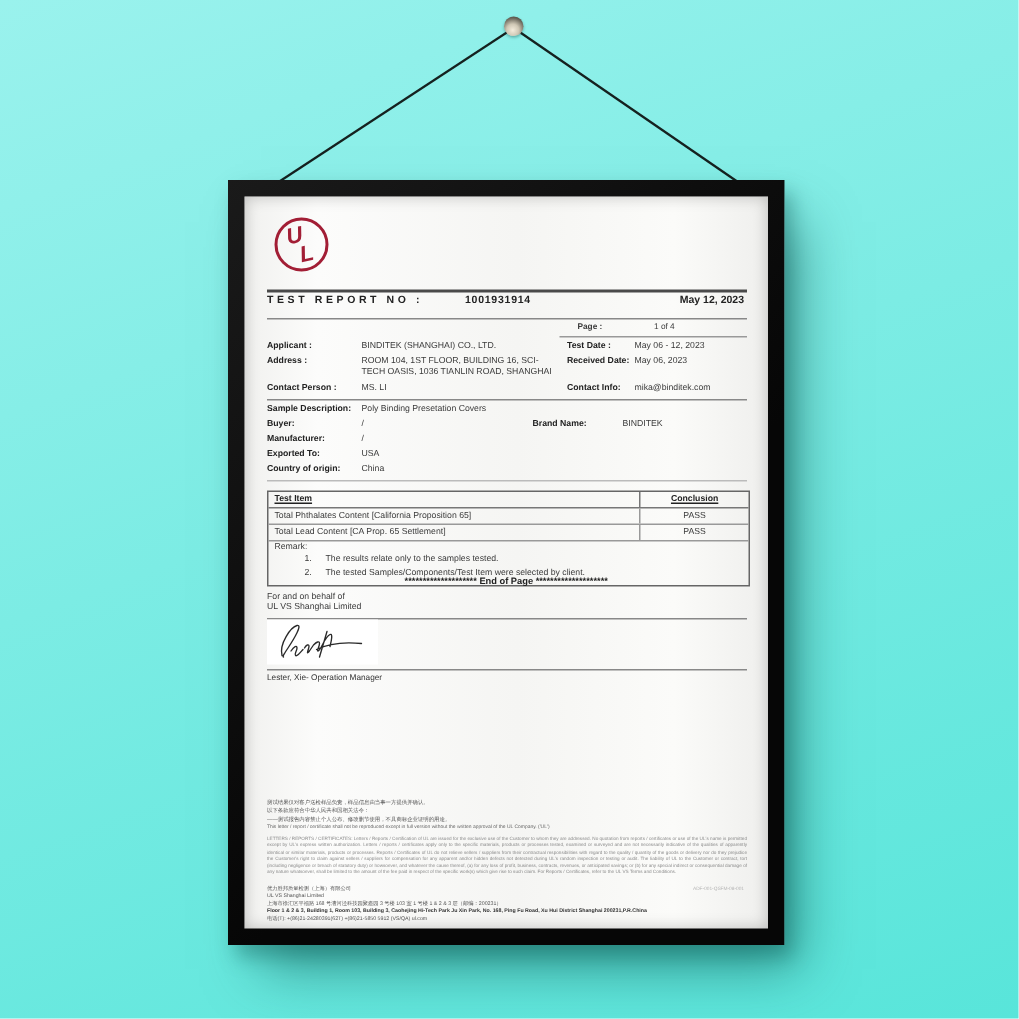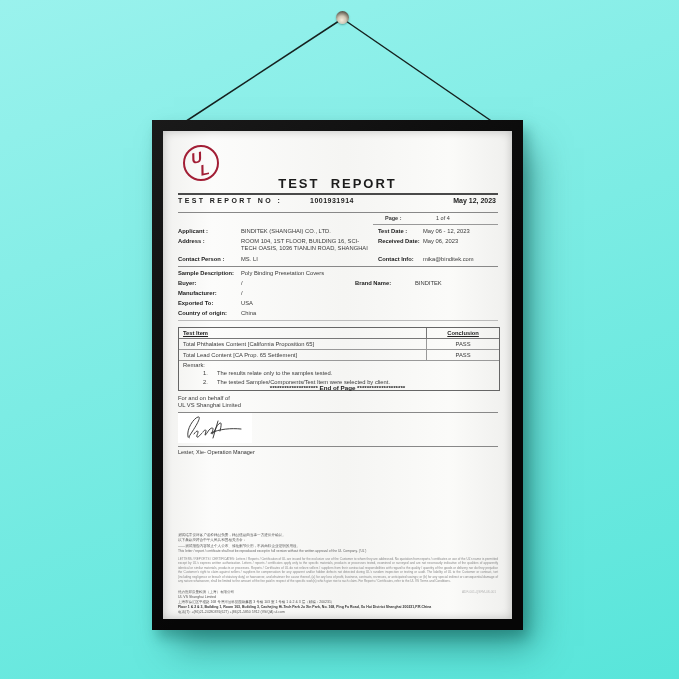--- a/index.html
+++ b/index.html
@@ -70,21 +70,20 @@
   <div class="nail"></div>
 
   <div class="frame">
     <div class="paper">
 
       <div class="abs ul-logo">
         <span class="u">U</span>
         <span class="l">L</span>
       </div>
 
-      <div class="abs title">TEST  REPORT</div>
 
       <div class="abs rule heavy" style="top:62px;"></div>
 
       <div class="abs no-row">
         <span class="no-label">TEST REPORT NO :</span>
         <span class="no-value">1001931914</span>
         <span class="no-date">May 12, 2023</span>
       </div>
 
       <div class="abs rule" style="top:81px;"></div>

